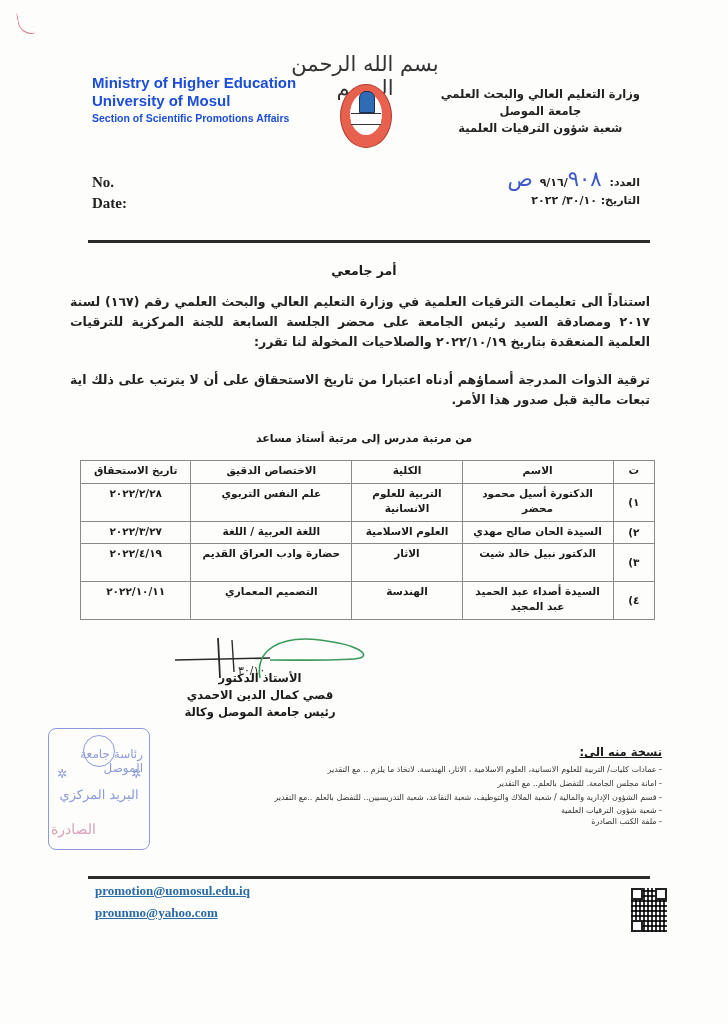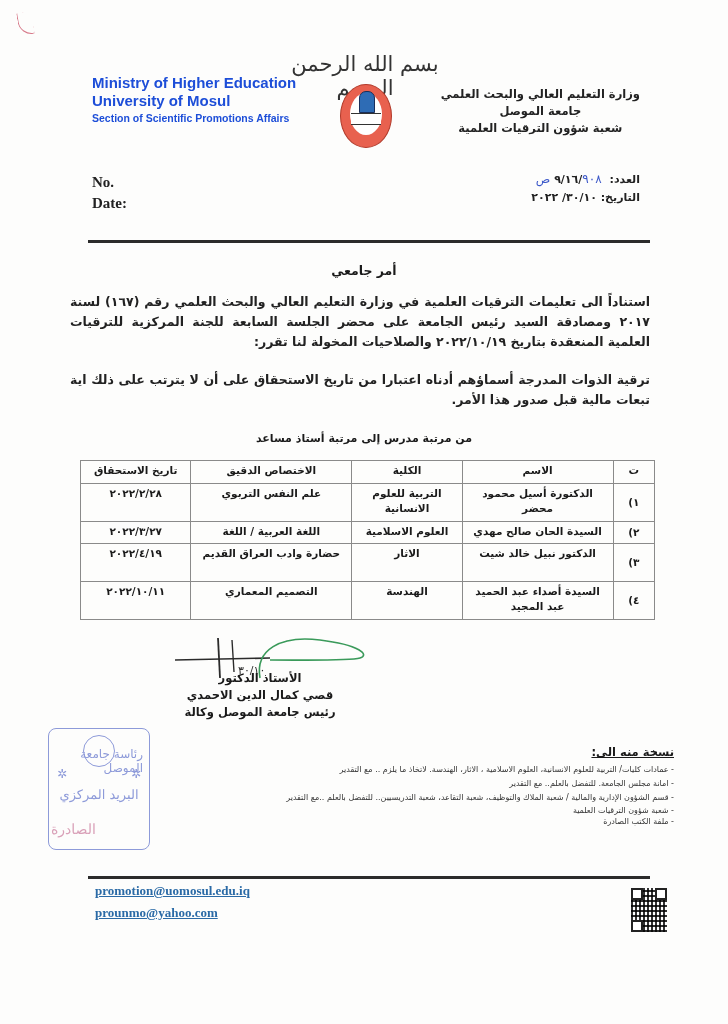--- a/index.html
+++ b/index.html
@@ -13,38 +13,38 @@
   .en-head { left: 92px; top: 74px; font-family: Liberation Sans, sans-serif; font-weight: bold; color: #1d4ed8; }
   .en-head div { font-size: 15px; line-height: 18px; }
   .en-head .small { font-size: 10.5px; line-height: 16px; }
   .ar-head { right: 88px; top: 86px; direction: rtl; text-align: center; font-weight: bold; font-size: 11.5px; line-height: 17px; color: #222; }
   .logo { left: 340px; top: 84px; width: 50px; height: 62px; border-radius: 50%; background: #e8614f; border: 1px solid #b23a2a; overflow: hidden; }
   .logo .inner { position: absolute; left: 9px; top: 8px; width: 32px; height: 42px; border-radius: 50%; background: #fff; }
   .logo .tower { position: absolute; left: 18px; top: 6px; width: 14px; height: 20px; background: #2e6cb5; border-radius: 7px 7px 0 0; border: 1px solid #1b2f5a; }
   .logo .book { position: absolute; left: 10px; top: 28px; width: 30px; height: 10px; background: #fff; border-top: 1.5px solid #333; border-bottom: 1.5px solid #333; }
   .no-date { left: 92px; top: 172px; font-family: "Liberation Serif", serif; font-weight: bold; font-size: 15px; line-height: 21px; color: #222; }
   .ar-no { right: 88px; top: 170px; direction: rtl; font-size: 11px; font-weight: bold; line-height: 18px; color: #222; }
-  .ar-no .hand { color: #3c58c9; font-weight: normal; font-family: "DejaVu Sans", sans-serif; font-size: 12px; margin-right: 4px; }
+  .ar-no .hand { color: #3c58c9; font-weight: normal; font-family: "DejaVu Sans", sans-serif; font-size: 21px; margin-right: 4px; }
   .rule { left: 88px; width: 562px; height: 3px; background: #2b2b2b; }
   .title { left: 0; width: 728px; top: 263px; text-align: center; direction: rtl; font-weight: bold; font-size: 12.5px; }
   .para { right: 78px; width: 580px; direction: rtl; text-align: justify; font-weight: bold; font-size: 12.5px; line-height: 20px; color: #222; }
   .subtitle { left: 0; width: 728px; top: 432px; text-align: center; direction: rtl; font-weight: bold; font-size: 11px; }
   table.promo { position: absolute; left: 80px; top: 460px; width: 575px; border-collapse: collapse; direction: rtl; font-size: 10.5px; font-weight: bold; }
   table.promo th, table.promo td { border: 1px solid #8a8a8a; text-align: center; vertical-align: top; padding: 2px 4px; line-height: 15px; }
   table.promo th { height: 18px; }
   .col-idx { width: 32px; } .col-name { width: 140px; } .col-coll { width: 100px; } .col-spec { width: 150px; } .col-date { width: 100px; }
   .sig-scribble { left: 170px; top: 630px; width: 200px; height: 50px; }
   .signer { left: 130px; width: 260px; top: 670px; text-align: center; direction: rtl; font-weight: bold; font-size: 11.5px; line-height: 17px; }
   .stamp { left: 48px; top: 728px; width: 100px; height: 120px; border: 1.5px solid #8d9ad9; border-radius: 8px; }
   .stamp .circle { position: absolute; left: 34px; top: 6px; width: 30px; height: 30px; border-radius: 50%; border: 1.5px solid #8d9ad9; }
   .stamp .arc { position: absolute; left: 6px; top: 18px; width: 88px; font-size: 12px; color: #8d9ad9; direction: rtl; }
   .stamp .main { position: absolute; left: 2px; top: 58px; width: 96px; text-align: center; font-family: "DejaVu Serif", serif; font-size: 13px; color: #8d9ad9; direction: rtl; }
   .stamp .sub { position: absolute; left: 2px; top: 92px; width: 96px; text-align: left; font-family: "DejaVu Serif", serif; font-size: 14px; color: #d9a0b8; direction: rtl; letter-spacing: 2px; }
   .stamp .gear { position: absolute; top: 38px; font-size: 12px; color: #8d9ad9; }
-  .copies { right: 54px; top: 745px; direction: rtl; width: 520px; }
+  .copies { right: 66px; top: 745px; direction: rtl; width: 520px; }
   .copies .head { font-weight: bold; font-size: 11.5px; text-decoration: underline; margin-bottom: 4px; }
   .copies ul { list-style: none; margin: 0; padding: 0; }
   .copies li { font-size: 8px; line-height: 14px; color: #333; }
   .copies li::before { content: "- "; }
   .copies li.tight { line-height: 11px; }
   .emails { left: 95px; top: 880px; font-family: "Liberation Serif", serif; font-weight: bold; font-size: 13px; line-height: 22px; }
   .emails a { color: #2a6aa6; text-decoration: underline; display: block; }
   .qr { left: 631px; top: 888px; width: 36px; height: 44px; background:
       repeating-linear-gradient(90deg, #333 0 2px, #fff 2px 4px),
       repeating-linear-gradient(0deg, #333 0 2px, #fff 2px 5px); background-blend-mode: multiply; }

